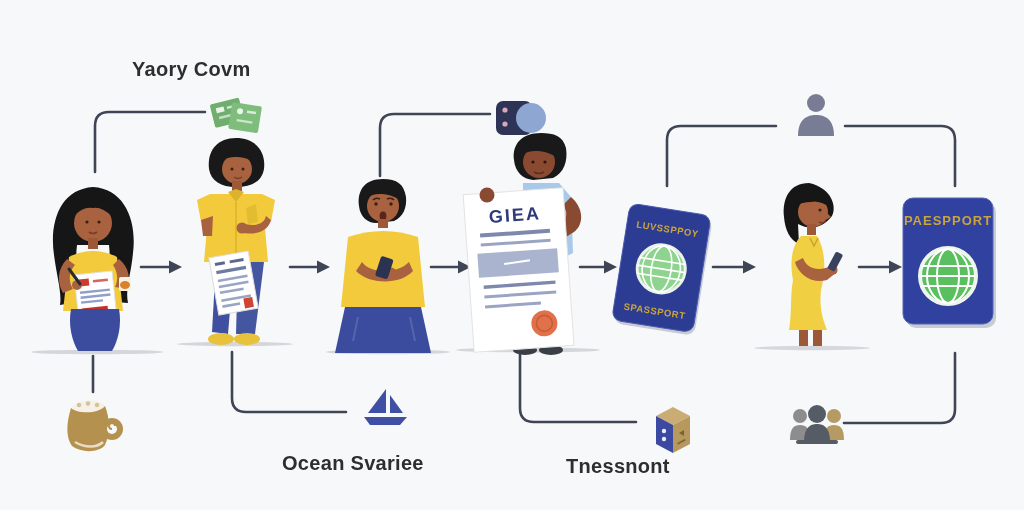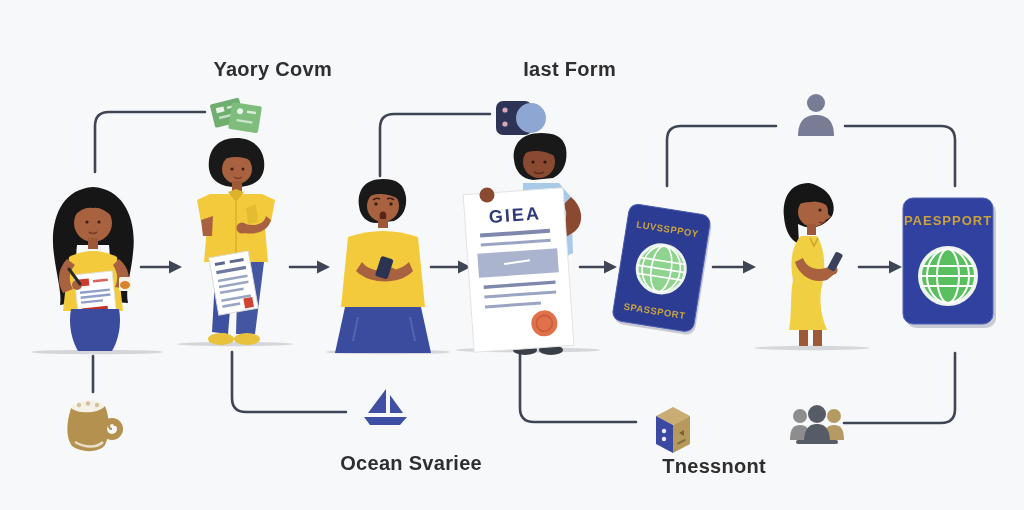--- a/index.html
+++ b/index.html
@@ -1,19 +1,19 @@
 <!DOCTYPE html>
 <html><head>
 <meta charset="utf-8">
 <style>
   html,body{margin:0;padding:0;}
   body{font-family:"Liberation Sans", sans-serif;}
   #canvas{position:relative;width:1024px;height:510px;background:#f7f8fa;overflow:hidden;}
   .abs{position:absolute;}
-  .label{font-size:20px;font-weight:600;color:#2e2e2e;text-align:right;letter-spacing:.3px;}
+  .label{font-size:20px;font-weight:600;color:#2e2e2e;text-align:left;letter-spacing:.3px;}
   svg{display:block;}
 </style>
 </head>
 <body>
 
 <div id="canvas">
 
   <svg class="abs" style="left:0;top:0" width="1024" height="510" viewBox="0 0 1024 510">
     <g fill="none" stroke="#3f4555" stroke-width="2.6" stroke-linecap="round">
       <path d="M95,172 V126 Q95,112 109,112 H205"></path>
@@ -44,21 +44,20 @@
     <g fill="#cdced2" opacity="0.8">
       <ellipse cx="97" cy="352" rx="66" ry="2.3"></ellipse>
       <ellipse cx="235" cy="344" rx="58" ry="2.2"></ellipse>
       <ellipse cx="388" cy="352" rx="62" ry="2.3"></ellipse>
       <ellipse cx="528" cy="350" rx="72" ry="2.4"></ellipse>
       <ellipse cx="812" cy="348" rx="58" ry="2.2"></ellipse>
     </g>
   </svg>
 
   <div class="abs label" style="left:132px;top:58px;width:200px">Yaory Covm</div>
-  <div class="abs label" style="left:416px;top:58px;width:200px">Iast Form</div>
 
   <svg class="abs" style="left:206px;top:90px" width="62" height="50" viewBox="0 0 62 50">
     <g transform="rotate(-14 24 22)">
       <rect x="6" y="10" width="30" height="24" rx="2" fill="#6fae6f"></rect>
       <rect x="11" y="15" width="8" height="5" fill="#ffffff" opacity=".85"></rect>
       <rect x="22" y="16" width="9" height="2.5" fill="#ffffff" opacity=".7"></rect>
       <rect x="12" y="24" width="16" height="2.5" fill="#ffffff" opacity=".6"></rect>
     </g>
     <g transform="rotate(9 38 28)">
       <rect x="24" y="14" width="30" height="27" rx="2" fill="#7fbd7d"></rect>

